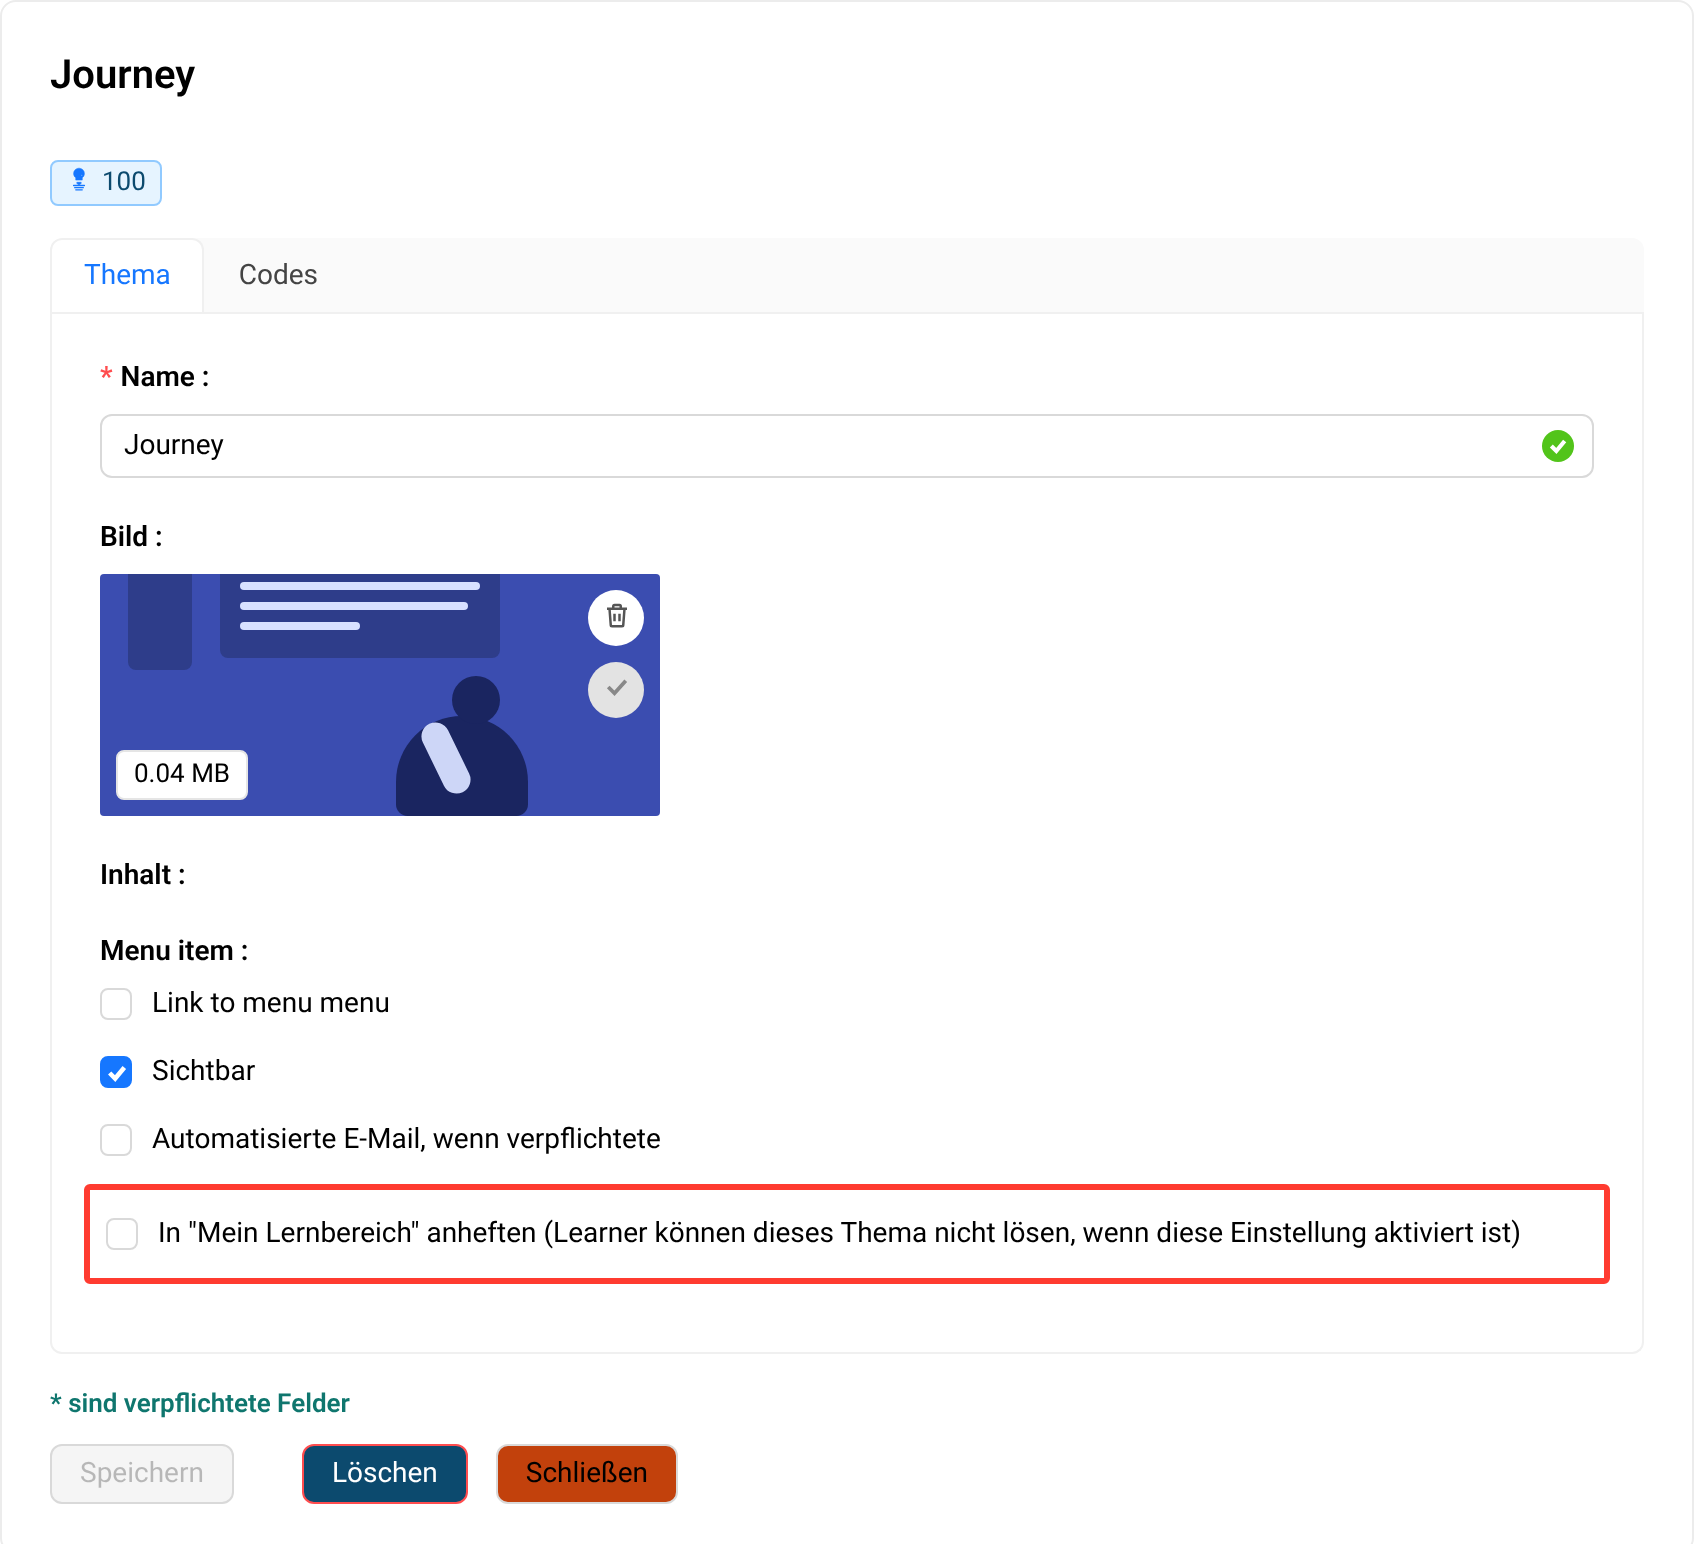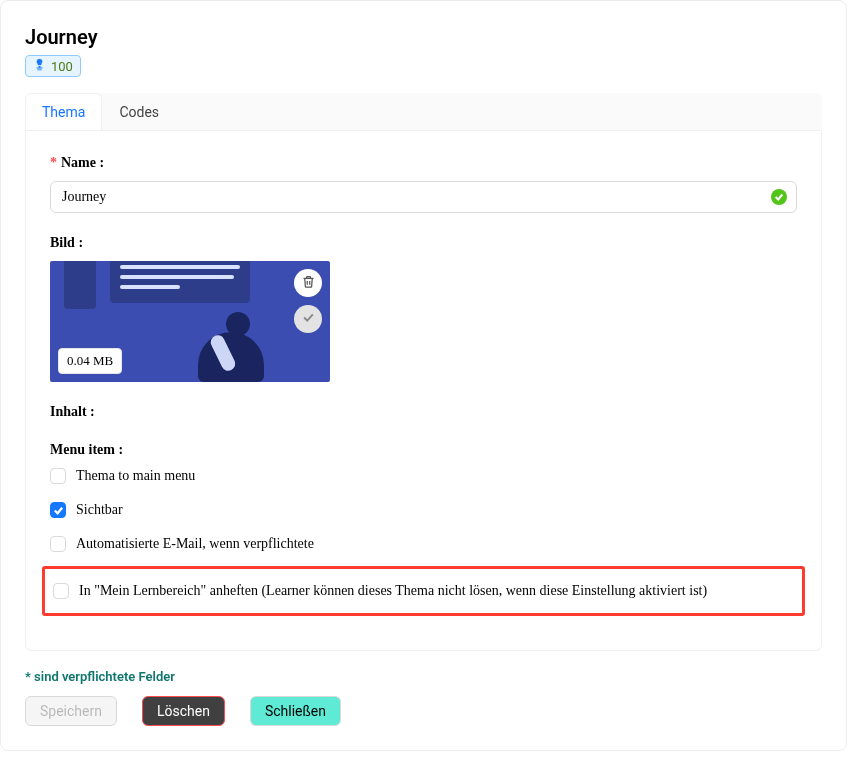--- a/index.html
+++ b/index.html
@@ -24,22 +24,23 @@
   }
   .badge-100 {
     display: inline-flex;
     align-items: center;
     gap: 5px;
     background: #e6f4ff;
     border: 1px solid #91caff;
     border-radius: 4px;
     padding: 2px 7px;
     font-size: 13px;
-    color: #4d7c0f;
+    color: #0c4a6e;
     margin-bottom: 14px;
+    margin-top: 25px;
   }
   .badge-100 svg { width: 13px; height: 13px; }
   .tabs-wrap { margin-top: 2px; }
   .tabbar {
     display: flex;
     border-bottom: 1px solid #f0f0f0;
     background: #fafafa;
     border-top-left-radius: 6px;
     border-top-right-radius: 6px;
     overflow: hidden;
@@ -60,21 +61,20 @@
     border-top-left-radius: 6px;
     border-top-right-radius: 6px;
     margin-bottom: -1px;
   }
   .tab-body {
     border: 1px solid #f0f0f0;
     border-top: none;
     padding: 24px;
     border-bottom-left-radius: 6px;
     border-bottom-right-radius: 6px;
-    font-family: Liberation Serif, serif;
   }
   .form-row { margin-bottom: 22px; }
   .form-row:last-child { margin-bottom: 0; }
   .form-label {
     display: block;
     font-weight: 600;
     margin-bottom: 10px;
     font-size: 14px;
   }
   .req-asterisk { color: #ff4d4f; margin-right: 4px; }
@@ -211,38 +211,39 @@
     margin: -4px -8px -4px -8px;
   }
   .highlight-box .checkbox-row { margin: 0 6px; }
   .footnote {
     color: #0f766e;
     font-size: 13px;
     font-weight: 600;
     margin-top: 18px;
     margin-bottom: 12px;
   }
-  .btn-row { display: flex; gap: 25px; }
+  .btn-row { display: flex; gap: 14px; }
   .btn {
     padding: 6px 14px;
     border: 1px solid #d9d9d9;
-    background: #5eead4;
+    background: #c2410c;
     border-radius: 6px;
     font-size: 14px;
     font-family: inherit;
   }
   .btn.primary-disabled {
     color: rgba(0,0,0,0.25);
     background: #f5f5f5;
     border-color: #d9d9d9;
   }
   .btn.danger {
-    background: #404040;
+    background: #0c4a6e;
     color: #fff;
     border-color: #ff4d4f;
+    margin-left: 20px;
   }
 </style>
 </head>
 <body>
 
 <div class="outer-panel">
 
   <h2 class="page-title">Journey</h2>
 
   <div class="badge-100">
@@ -314,21 +315,21 @@
 
       <div class="form-row">
         <label class="form-label">Inhalt :</label>
       </div>
 
       <div class="form-row" style="margin-bottom:14px;">
         <label class="form-label">Menu item :</label>
 
         <div class="checkbox-row">
           <span class="cbox"></span>
-          <span>Thema to main menu</span>
+          <span>Link to menu menu</span>
         </div>
 
         <div class="checkbox-row">
           <span class="cbox checked">
             <svg viewBox="0 0 12 12">
                 <polyline points="2,6 5,9 10,3"></polyline>
               </svg>
           </span>
           <span>Sichtbar</span>
         </div>

